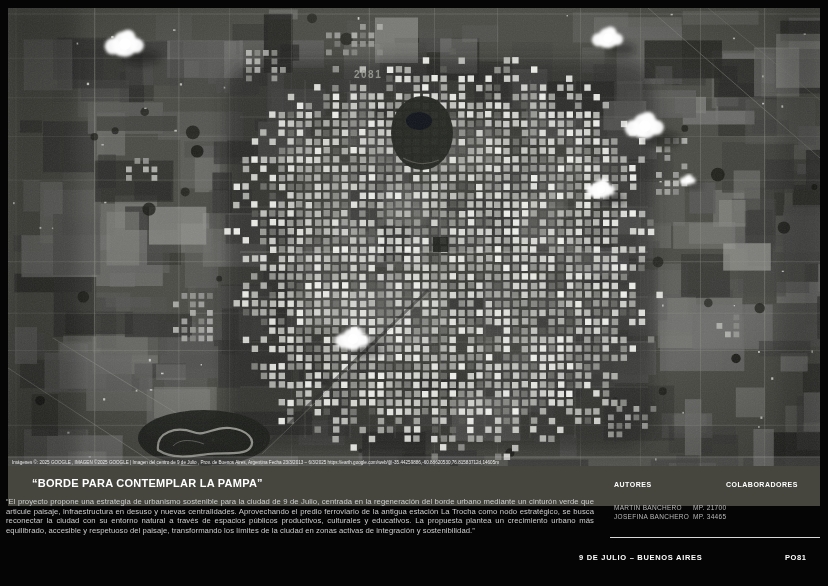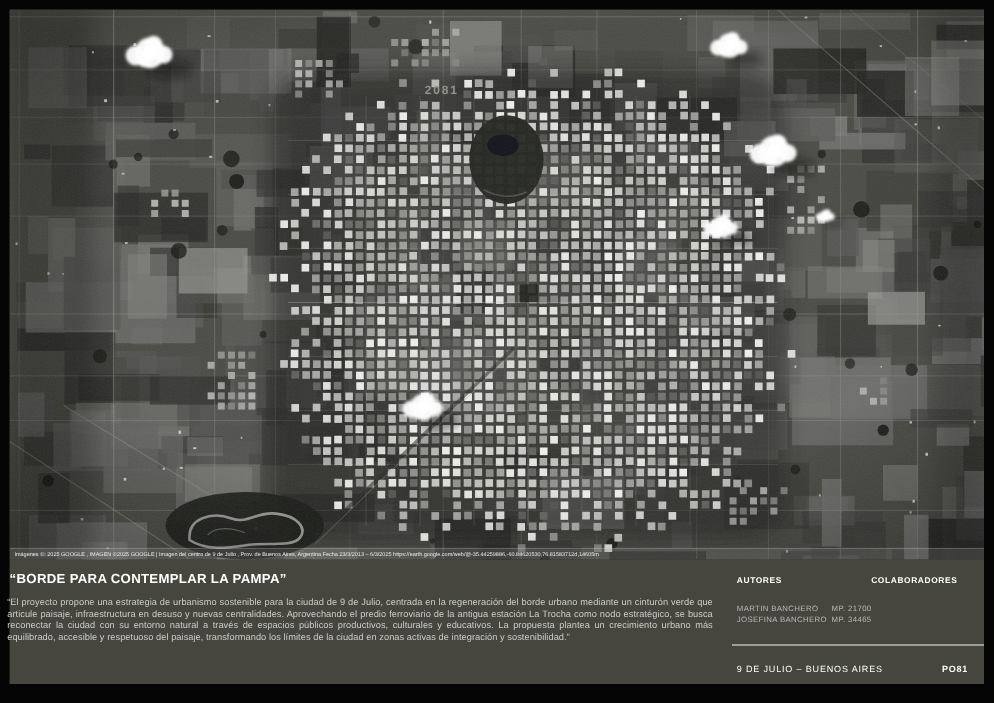--- a/index.html
+++ b/index.html
@@ -1,32 +1,32 @@
 <!DOCTYPE html>
 <html><head>
 <meta charset="utf-8">
 <style>
   html,body{margin:0;padding:0;background:#000;}
   .board{position:relative;width:828px;height:586px;background:#050505;overflow:hidden;
          font-family:"Liberation Sans",sans-serif;}
-  .sat-wrap{position:absolute;left:8px;top:8px;width:812px;height:562px;background:#46463f;overflow:hidden;}
+  .sat-wrap{position:absolute;left:8px;top:8px;width:812px;height:498px;background:#46463f;overflow:hidden;}
   .sat-wrap svg{display:block;width:812px;height:458px;}
-  .title{position:absolute;left:8px;top:477px;margin:0;font-size:11px;font-weight:700;
+  .title{position:absolute;left:32px;top:477px;margin:0;font-size:11px;font-weight:700;
          color:#ffffff;letter-spacing:.25px;white-space:nowrap;text-align:center;}
   .desc{position:absolute;left:6px;top:497px;width:588px;margin:0;font-size:7.7px;
         line-height:9.6px;color:#cdcdcd;text-align:justify;letter-spacing:.05px;}
   .hdr{position:absolute;top:481px;font-size:7px;font-weight:700;color:#ffffff;
        letter-spacing:.5px;white-space:nowrap;}
   .hdr-autores{left:614px;}
   .hdr-colab{left:726px;}
   .a-name{position:absolute;left:614px;font-size:6.5px;color:#b9b9b9;letter-spacing:.3px;white-space:nowrap;}
   .a-mp{position:absolute;left:693px;font-size:6.5px;color:#b9b9b9;letter-spacing:.3px;white-space:nowrap;}
   .row0{top:504px;} .row1{top:513px;}
   .foot-rule{position:absolute;left:610px;top:537px;width:210px;height:1px;background:#d8d8d8;}
-  .foot-loc{position:absolute;left:614px;top:553px;font-size:7.5px;font-weight:400;color:#ffffff;
+  .foot-loc{position:absolute;left:579px;top:553px;font-size:7.5px;font-weight:700;color:#ffffff;
             letter-spacing:.7px;white-space:nowrap;}
   .foot-code{position:absolute;left:785px;top:553px;font-size:7.5px;font-weight:700;color:#ffffff;
              letter-spacing:.6px;white-space:nowrap;}
 </style>
 </head>
 <body>
 
 <div class="board">
 
   <div class="sat-wrap" id="sat-wrap">

